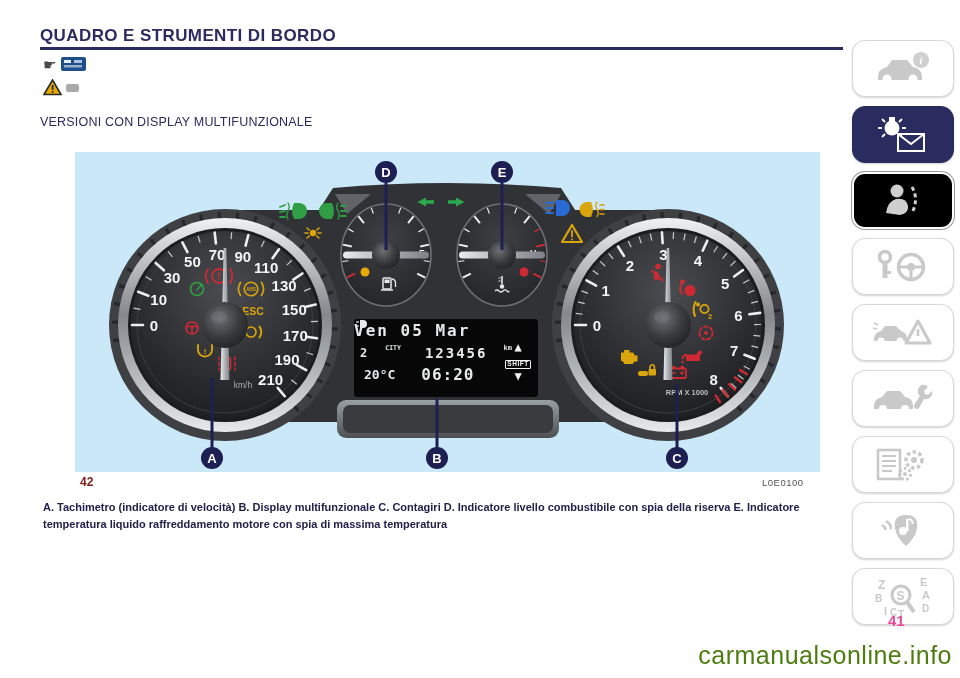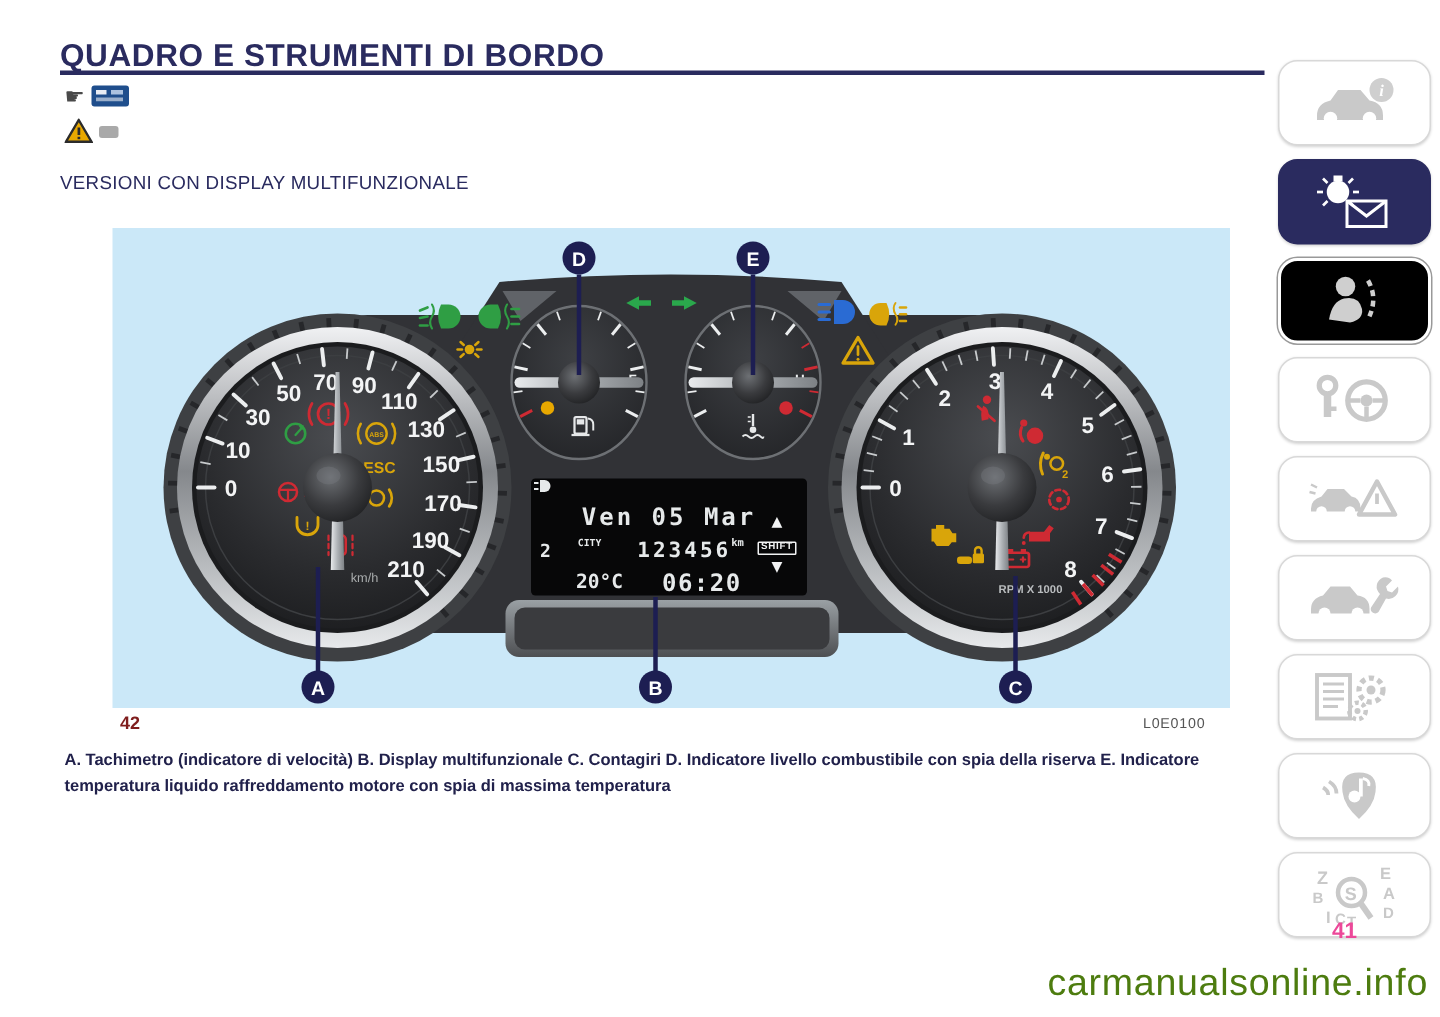--- a/index.html
+++ b/index.html
@@ -3,21 +3,21 @@
 <meta charset="utf-8">
 <style>
   html,body{margin:0;padding:0;}
   body{
     width:960px;height:678px;position:relative;overflow:hidden;
     background:#ffffff;font-family:"Liberation Sans",sans-serif;
   }
   
   .page-title{
     position:absolute;left:40px;top:26px;width:800px;
-    font-size:21px;font-weight:bold;letter-spacing:.4px;color:var(--navy);
+    font-size:17px;font-weight:bold;letter-spacing:.4px;color:var(--navy);
   }
   .title-rule{position:absolute;left:40px;top:47px;width:803px;height:3px;background:var(--navy);}
   .ref-row{position:absolute;left:43px;display:flex;align-items:center;gap:4px;}
   .ref-row.r1{top:55px;}
   .ref-row.r2{top:79px;}
   .hand-glyph{font-size:15px;color:#4a4a4a;line-height:1;}
   .blurred-blob{width:13px;height:8px;border-radius:2px;background:#9a9a9a;opacity:.85;}
   .section-title{
     position:absolute;left:40px;top:115px;font-size:12.5px;font-weight:normal;
     letter-spacing:.2px;color:var(--navy);
@@ -29,28 +29,28 @@
   }
   .figure-box svg{position:absolute;left:0;top:0;}
   .figure-number{position:absolute;left:80px;top:475px;font-size:12px;font-weight:bold;color:#7f1d1d;}
   .figure-code{position:absolute;left:762px;top:477px;font-size:9.5px;color:#555;letter-spacing:.5px;filter:blur(.4px);}
   
   .lcd{
     position:absolute;left:279px;top:167px;width:184px;height:78px;
     background:#070708;border-radius:3px;color:#e6e9ea;
     font-family:"DejaVu Sans Mono",monospace;font-weight:bold;
   }
-  .lcd-row1{text-align:center;font-size:16px;letter-spacing:2px;padding-top:16px;}
+  .lcd-row1{font-size:16px;letter-spacing:2px;padding-top:2px;}
   .lcd-row2{display:flex;align-items:center;height:25px;padding:0 6px;}
   .lcd-level{font-size:12px;}
   .lcd-city{font-size:6.5px;position:relative;top:-5px;margin-left:18px;letter-spacing:0;}
   .lcd-odo{font-size:14px;letter-spacing:2px;margin-left:24px;}
-  .lcd-km{font-size:7px;position:relative;top:-5px;letter-spacing:0;}
+  .lcd-km{font-size:7px;position:relative;top:-5px;letter-spacing:0;margin-left:16px;}
   .lcd-row3{display:flex;align-items:center;padding:0 10px;}
-  .lcd-temp{font-size:13px;margin-left:20px;}
+  .lcd-temp{font-size:13px;}
   .lcd-time{font-size:16px;letter-spacing:1px;margin-left:26px;}
   .shift-block{
     position:absolute;right:3px;top:22px;width:34px;text-align:center;color:#f2f3f4;line-height:1;
   }
   .shift-block .tri{font-size:12px;}
   .shift-block .lbl{font-size:6.5px;letter-spacing:.5px;border:1px solid #f2f3f4;border-radius:1px;
     padding:0 1px;display:inline-block;margin:1px 0;font-family:"Liberation Sans",sans-serif;}
   
   .caption{
     position:absolute;left:43px;top:499px;width:792px;

